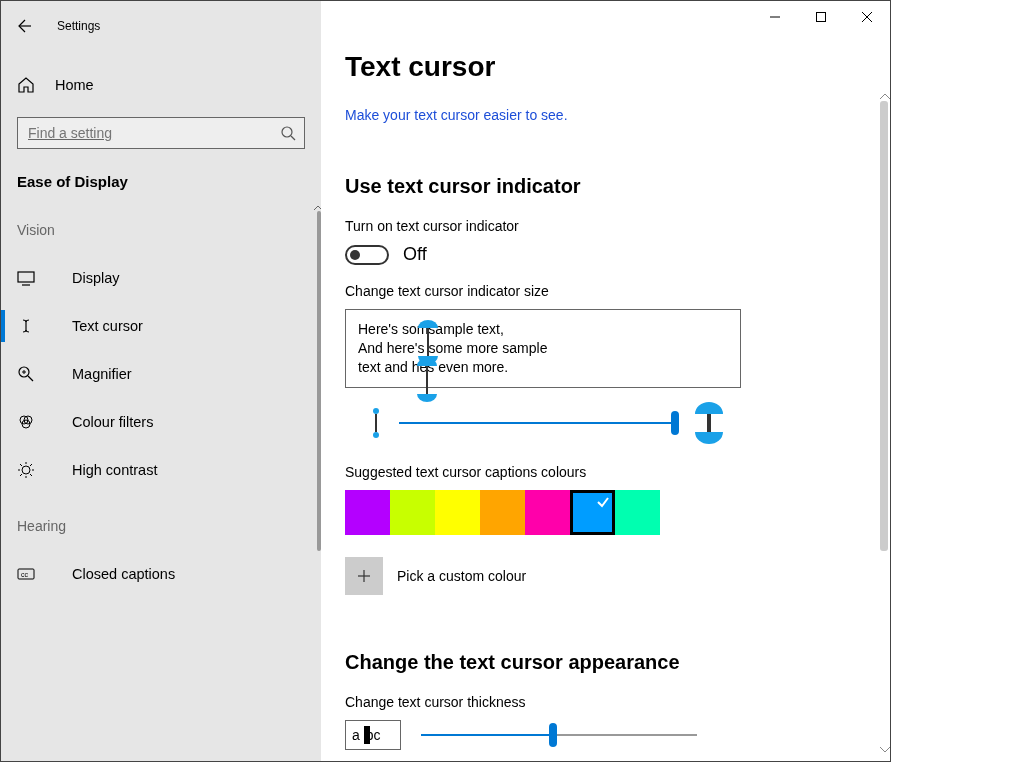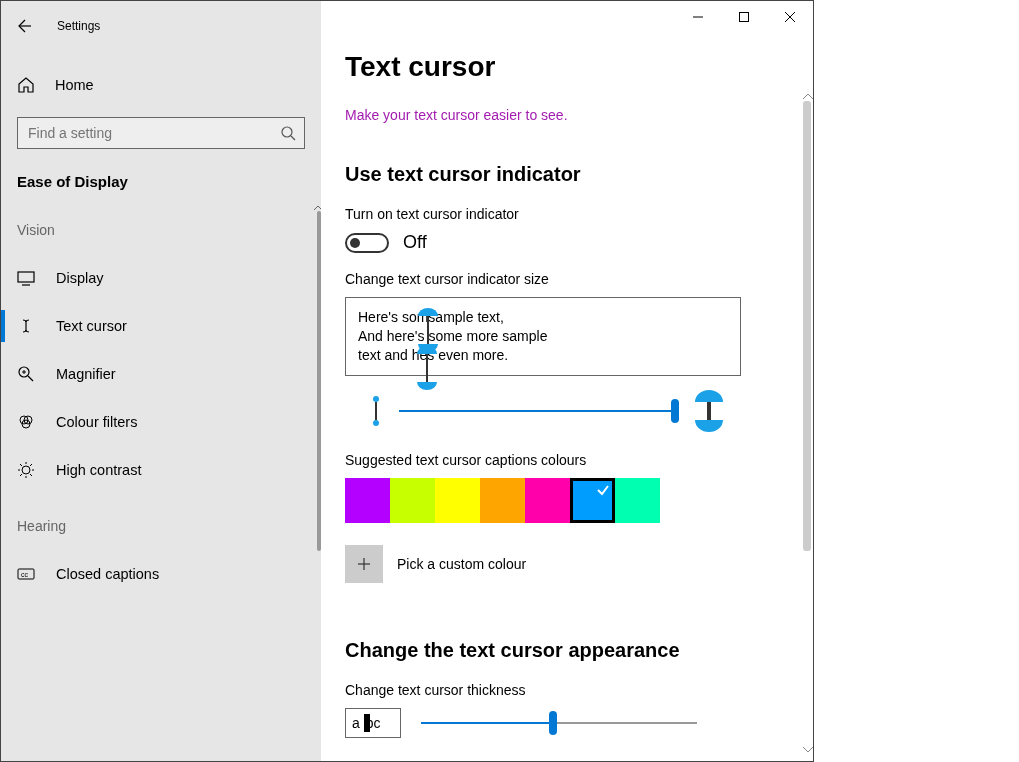--- a/index.html
+++ b/index.html
@@ -7,21 +7,21 @@
     padding: 0;
     font-family: "Segoe UI", Arial, sans-serif;
     font-size: 14px;
     color: #000;
     background: #fff;
     width: 1019px;
     height: 762px;
     overflow: hidden;
   }
   .window {
-    width: 814px;
+    width: 891px;
     height: 762px;
     position: relative;
     display: flex;
     flex-direction: row;
     border: 1px solid #444;
     box-sizing: border-box;
   }
 
   
   .titlebar {
@@ -103,40 +103,41 @@
     padding: 0 8px;
     box-sizing: border-box;
   }
   .search-box input {
     flex: 1;
     border: none;
     background: transparent;
     outline: none;
     font-size: 14px;
     color: #666;
+    text-decoration: underline;
   }
   .search-box .s-icon {
     width: 16px; height: 16px;
     display: flex; align-items: center; justify-content: center;
     color: #555;
   }
 
   .section-title-strong {
     font-weight: 600;
     font-size: 15px;
     padding: 10px 16px 8px 16px;
   }
   .section-title-muted {
     color: #666;
     font-size: 14px;
     padding: 24px 16px 10px 16px;
   }
 
   .nav-list { margin-top: 6px; }
-  .nav-list .nav-item { padding-left: 16px; height: 48px; gap: 21px; }
+  .nav-list .nav-item { padding-left: 16px; height: 48px; gap: 37px; }
 
   .sidebar-scroll-thumb {
     position: absolute;
     right: 0;
     top: 210px;
     width: 4px;
     height: 340px;
     background: #999;
     border-radius: 2px;
   }
@@ -158,23 +159,23 @@
     padding: 50px 24px 0 24px;
     overflow: hidden;
     position: relative;
   }
   .page-title {
     font-size: 28px;
     font-weight: 600;
     margin: 0 0 24px 0;
   }
   .page-subtitle {
-    color: #a21caf;
+    color: #1d4ed8;
     font-size: 14px;
-    margin-bottom: 40px;
+    margin-bottom: 52px;
   }
   h2.section {
     font-size: 20px;
     font-weight: 600;
     margin: 12px 0 20px 0;
   }
   .field-label {
     font-size: 14px;
     margin-bottom: 10px;
     margin-top: 18px;

